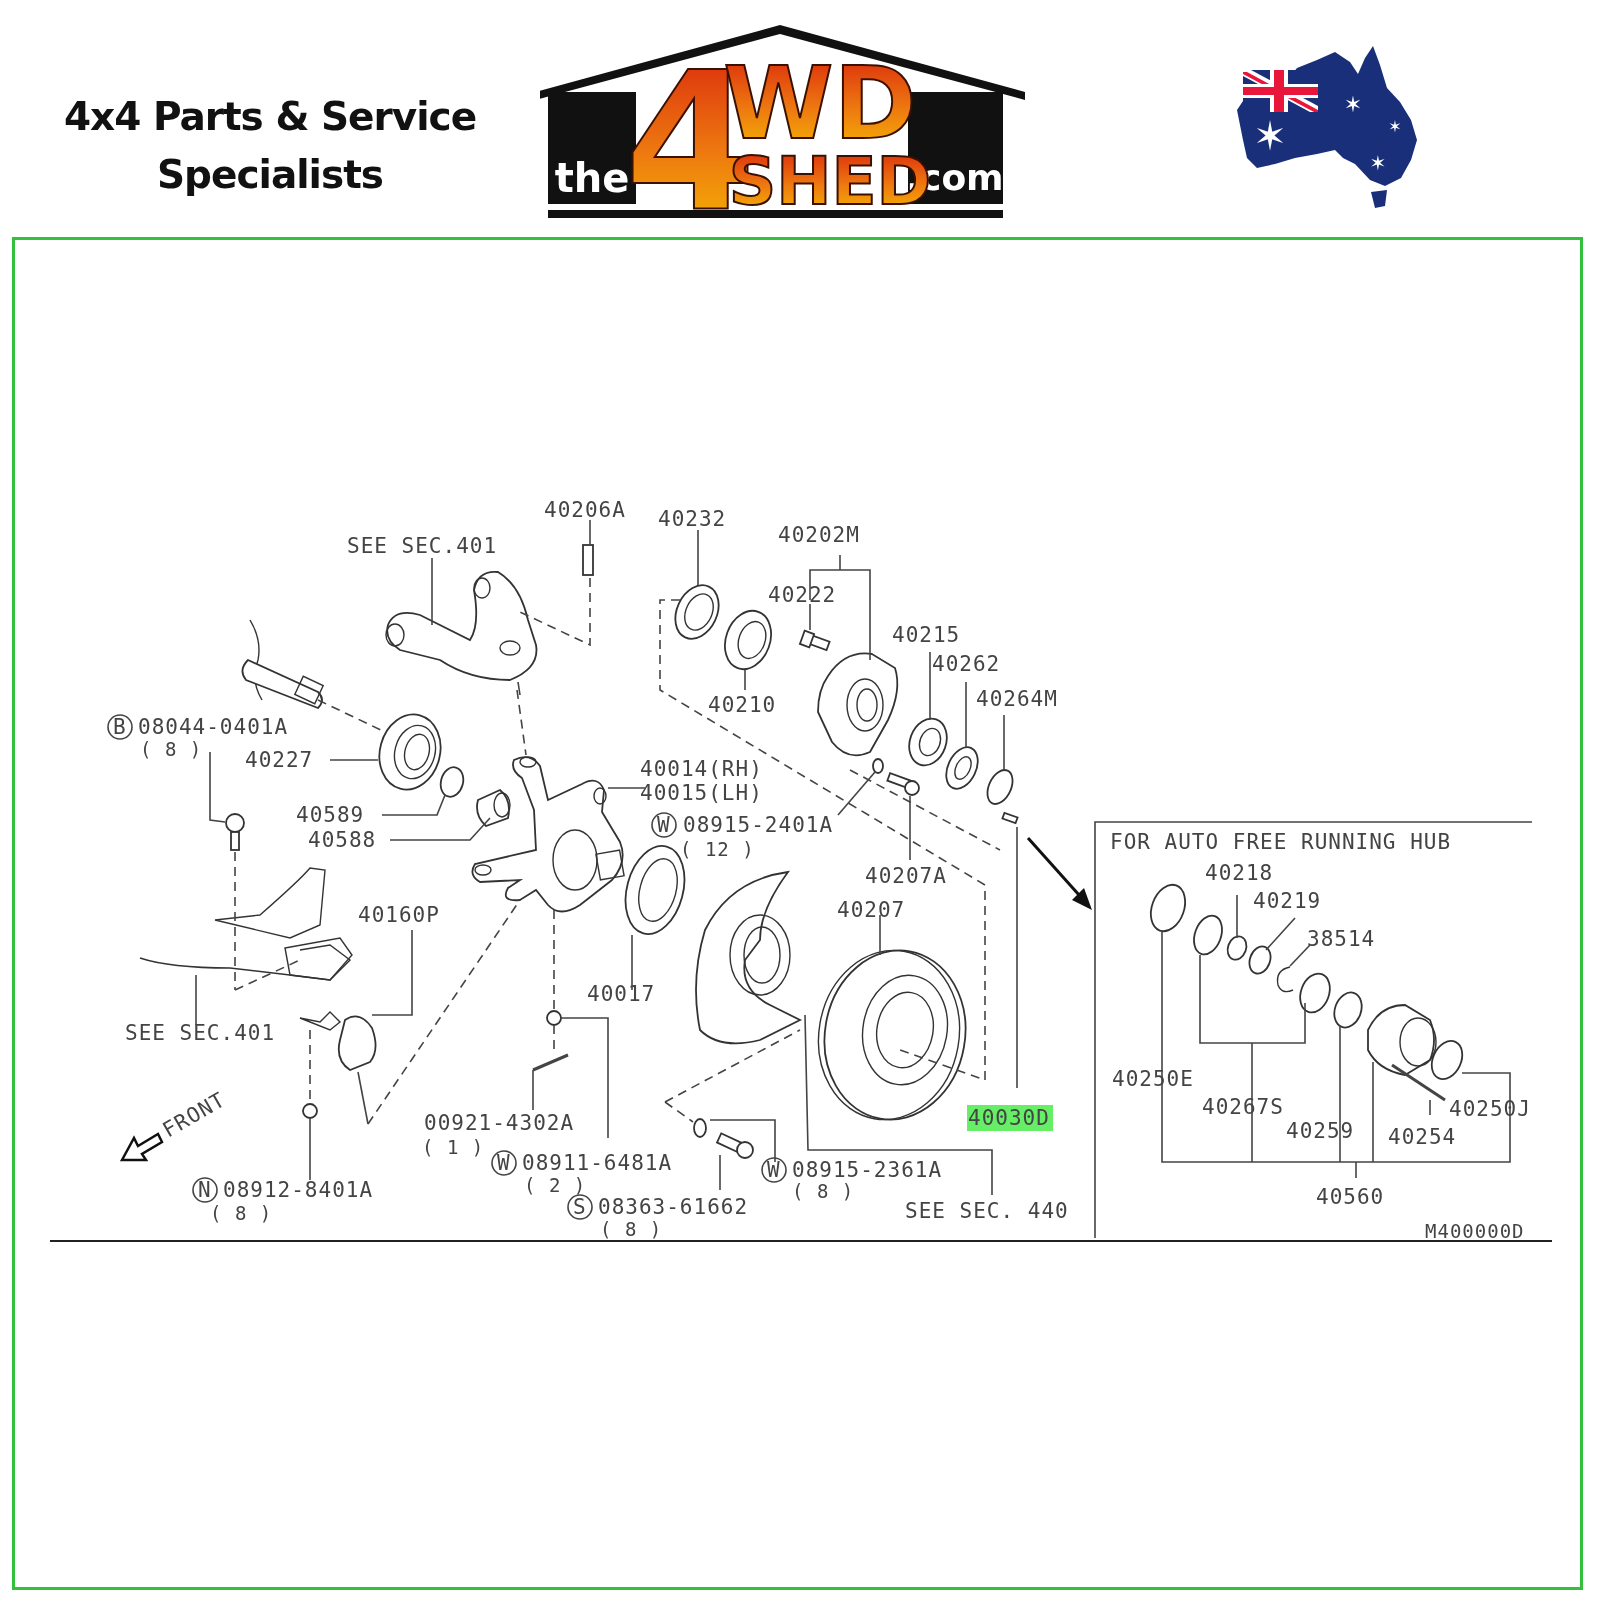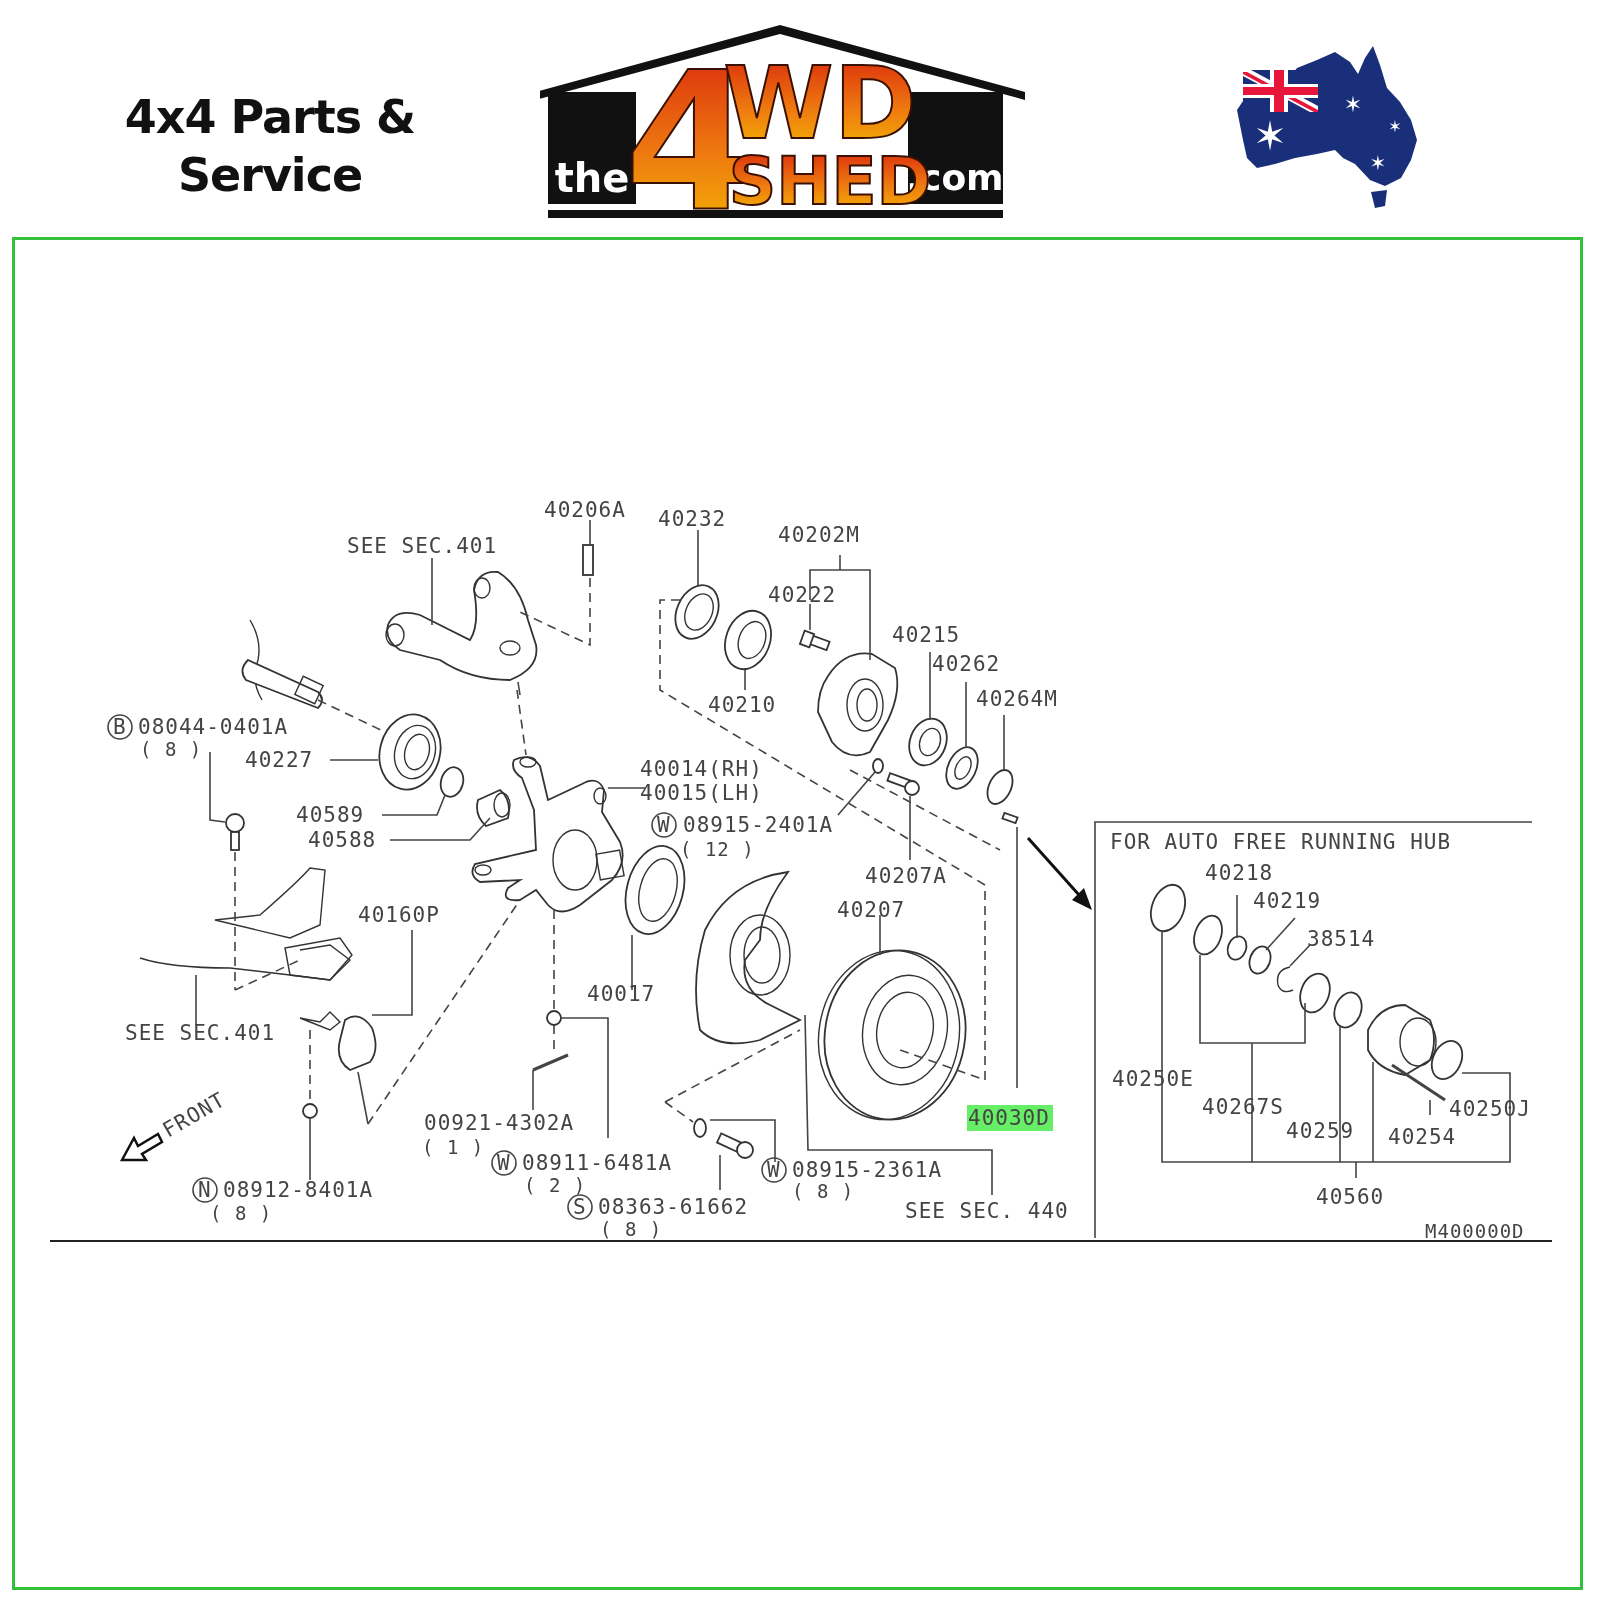--- a/index.html
+++ b/index.html
@@ -1,37 +1,38 @@
 <!DOCTYPE html>
 <html><head>
 <meta charset="utf-8">
 <style>
   html, body { margin: 0; padding: 0; background: #ffffff; }
   body { width: 1600px; height: 1600px; position: relative; overflow: hidden; font-family: "DejaVu Sans", sans-serif; }
   .header { position: absolute; left: 0; top: 0; width: 1600px; height: 230px; }
   .tagline { position: absolute; left: 30px; top: 88px; width: 480px; text-align: center;
-    font-family: "DejaVu Sans", sans-serif; font-weight: bold; font-size: 46px; line-height: 58px; color: #111; letter-spacing: -1px; }
+    font-family: "DejaVu Sans", sans-serif; font-weight: bold; font-size: 39px; line-height: 58px; color: #111; letter-spacing: -1px; }
   .logo { position: absolute; left: 540px; top: 20px; width: 500px; height: 200px; }
   .flag { position: absolute; left: 1225px; top: 40px; width: 200px; height: 175px; }
   .frame { position: absolute; left: 12px; top: 237px; width: 1571px; height: 1353px; border: 3px solid #33c03a; box-sizing: border-box; }
   .diagram { position: absolute; left: 0; top: 0; width: 1600px; height: 1600px; }
   .lbl { font-family: "DejaVu Sans Mono", monospace; font-size: 21px; fill: #444; letter-spacing: 1px; }
   .lbl-s { font-family: "DejaVu Sans Mono", monospace; font-size: 19px; fill: #444; letter-spacing: 1px; }
   .ln { stroke: #444; stroke-width: 1.6; fill: none; }
   .dash { stroke: #444; stroke-width: 1.6; fill: none; stroke-dasharray: 9 6; }
   .part { stroke: #333; stroke-width: 1.8; fill: #fff; }
   .part2 { stroke: #333; stroke-width: 1.4; fill: none; }
   .hl { fill: #66ee66; }
 </style>
 </head>
 <body>
 
 <div class="header">
   <div class="tagline">
     <div>4x4 Parts &amp; Service</div>
+    <div>Specialists</div>
   </div>
 
   <svg class="logo" viewBox="0 0 500 200">
     <defs>
       <linearGradient id="fireGrad" x1="0" y1="0" x2="0" y2="1">
         <stop offset="0" stop-color="#d8200c"></stop>
         <stop offset="0.55" stop-color="#ee7a10"></stop>
         <stop offset="1" stop-color="#f5c000"></stop>
       </linearGradient>
     </defs>

